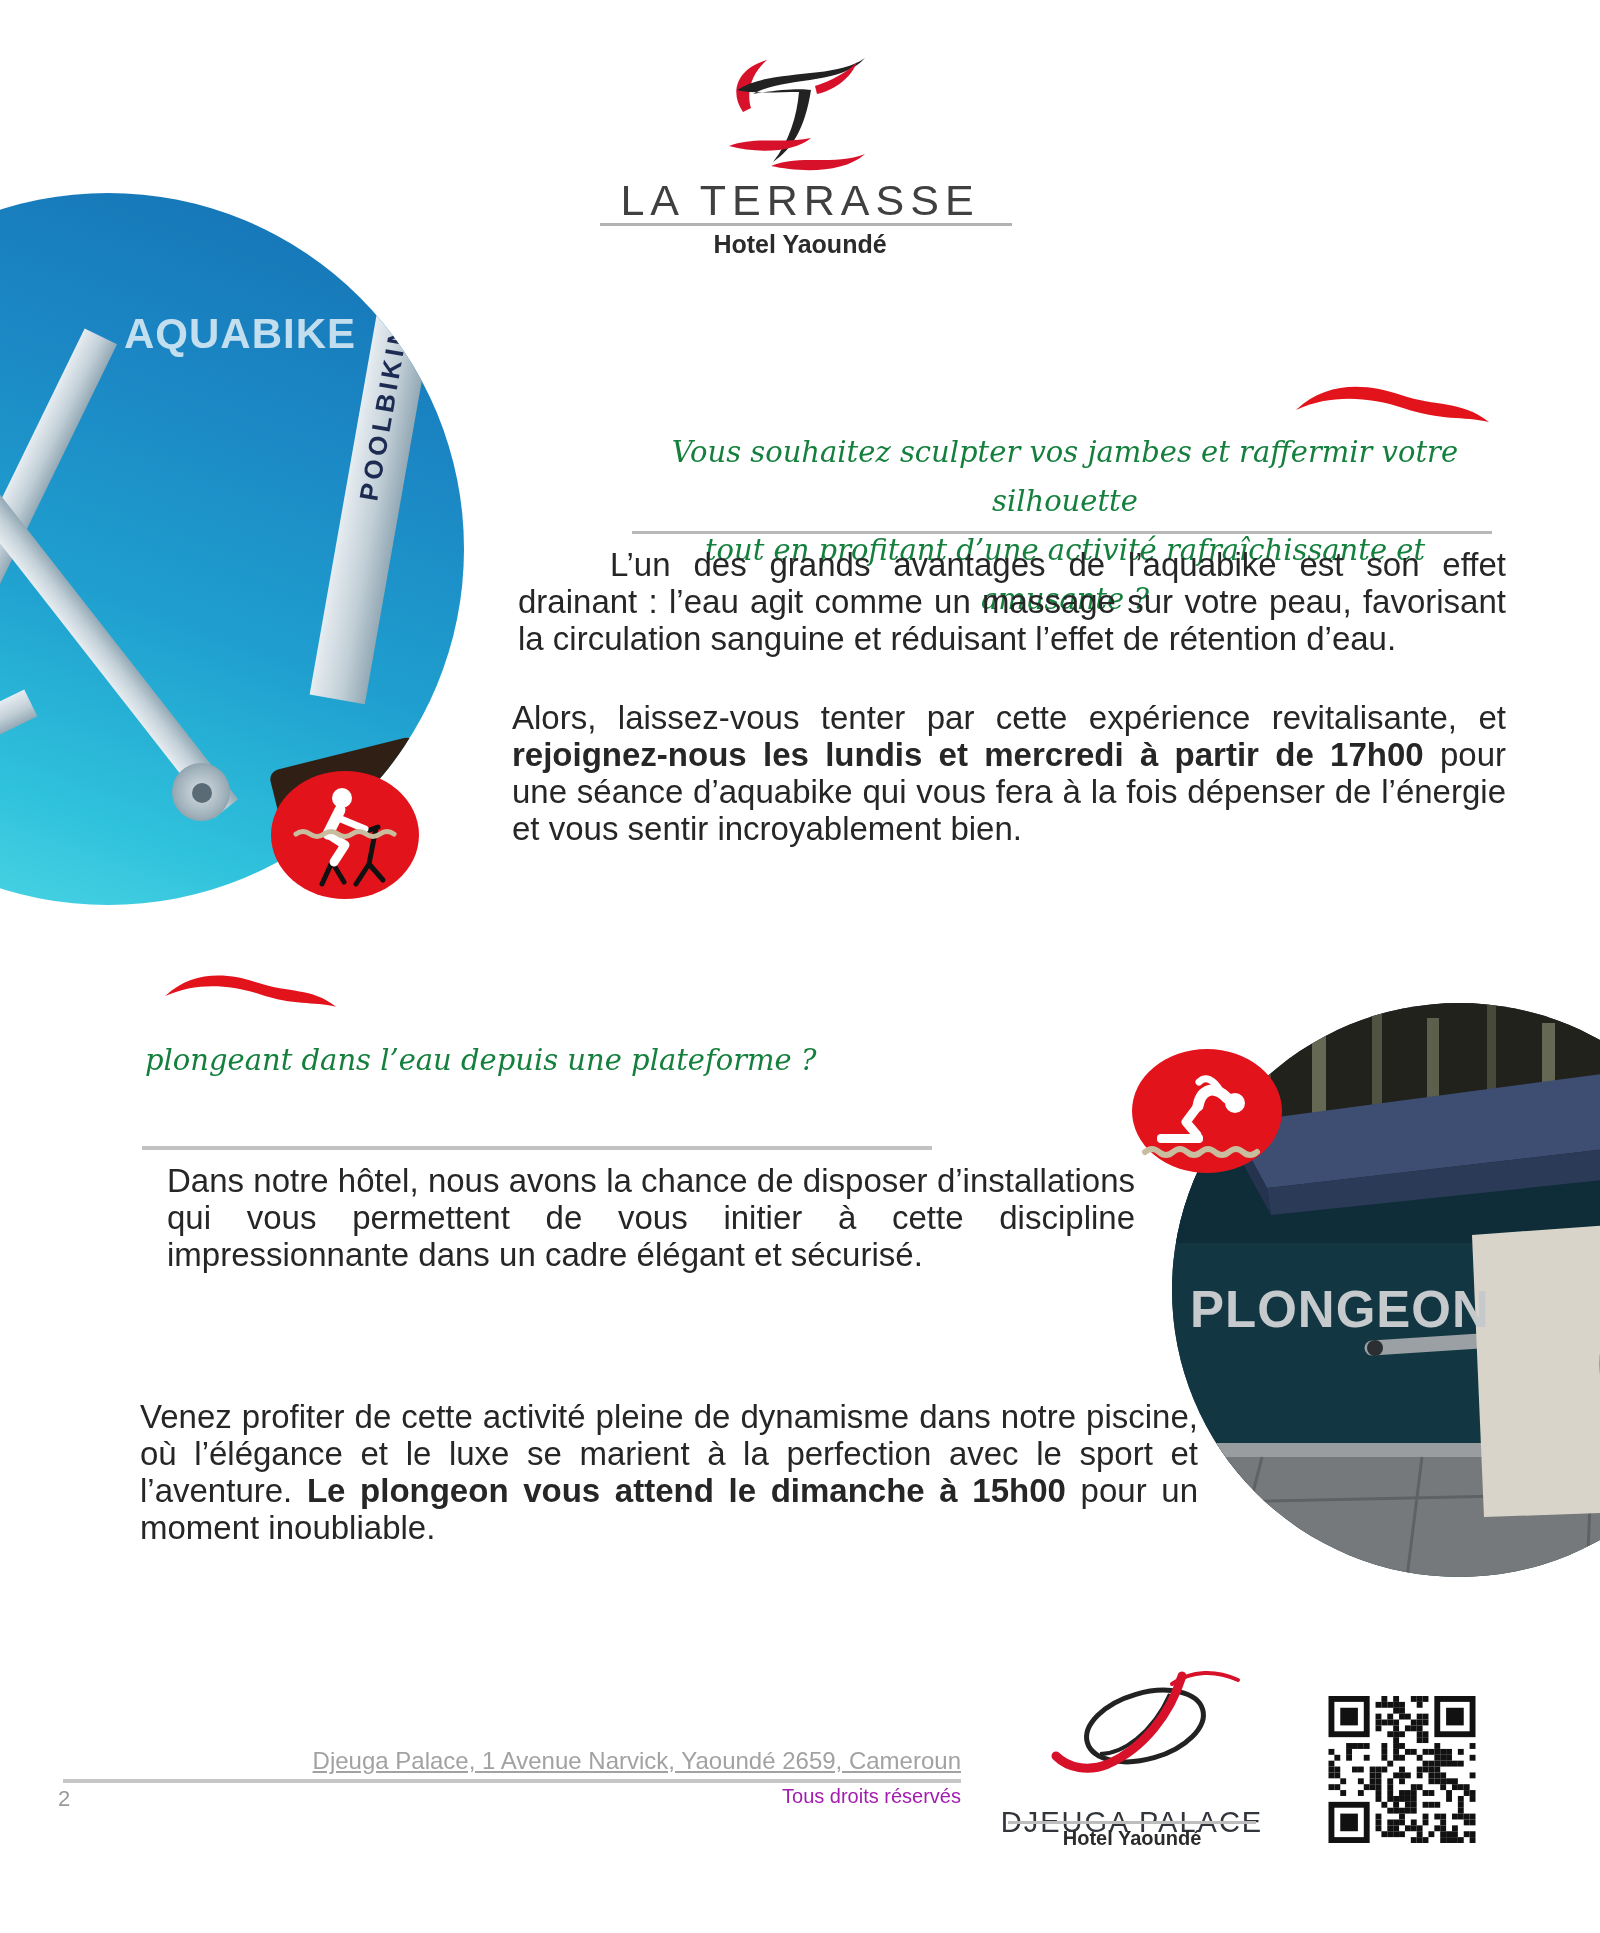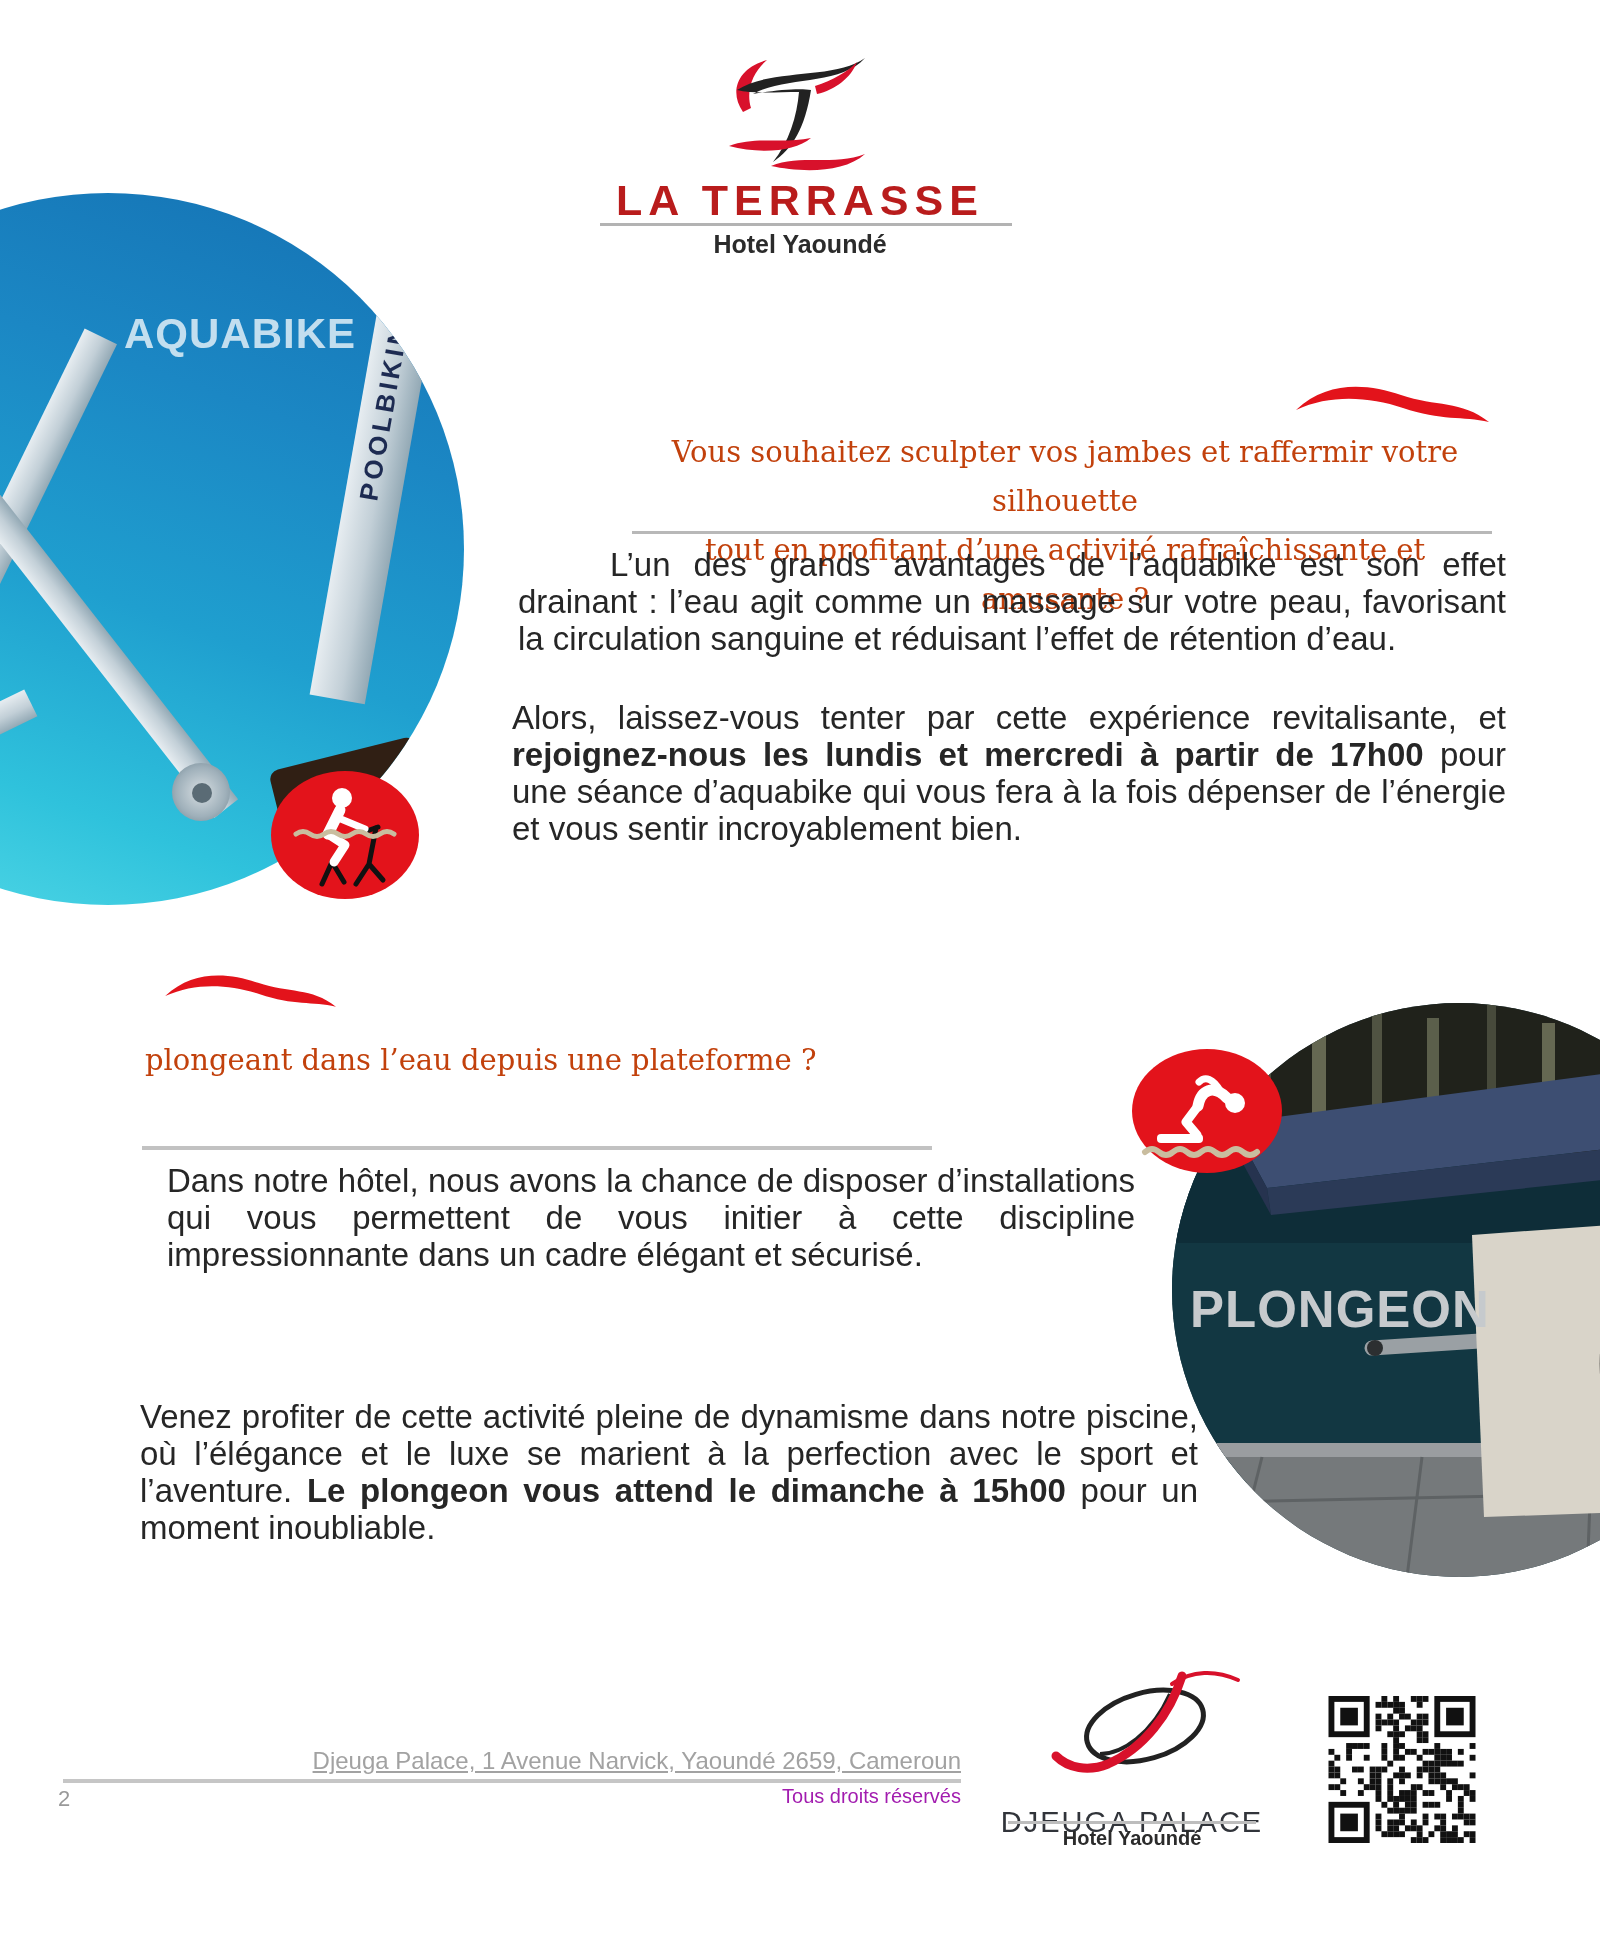--- a/index.html
+++ b/index.html
@@ -1,39 +1,39 @@
 <!DOCTYPE html>
 <html><head>
 <meta charset="utf-8">
 <style>
   html,body{margin:0;padding:0;background:#ffffff;}
   #page{position:relative;width:1600px;height:1933px;margin:0 auto;background:#ffffff;
         overflow:hidden;font-family:"Liberation Sans",sans-serif;color:#262626;}
   .abs{position:absolute;}
 
   
-  .brand{left:0;right:0;top:176px;text-align:center;font-size:43px;letter-spacing:6px;color:#b91c1c;font-weight:bold;}
+  .brand{left:0;right:0;top:176px;text-align:center;font-size:43px;letter-spacing:6px;color:#404040;}
   .brand-rule{left:600px;top:223px;width:412px;height:3px;background:#b3b3b3;}
   .brand-sub{left:0;right:0;top:230px;text-align:center;font-size:25px;font-weight:bold;color:#2b2b2b;}
 
   
   .circle{border-radius:50%;overflow:hidden;}
   .aq-circle{left:-248px;top:193px;width:712px;height:712px;
      background:linear-gradient(200deg,#1470b2 0%,#1b87c4 30%,#1f9fcf 55%,#2fc2dc 78%,#59dde8 100%);}
   .aq-bar{position:absolute;background:linear-gradient(90deg,#e7edf1 0%,#c2cfd7 55%,#93a9b5 100%);}
   .aq-dark{position:absolute;background:#17222b;border-radius:10px;}
   .poolbiking{position:absolute;left:9px;top:64px;writing-mode:vertical-rl;transform:rotate(180deg);
      color:#1d2b52;font-weight:700;font-size:26px;letter-spacing:4px;font-family:"Liberation Sans",sans-serif;}
   .aq-label{left:124px;top:310px;font-size:42px;font-weight:700;letter-spacing:1px;color:rgba(224,238,247,0.85);}
 
   .pl-circle{left:1172px;top:1003px;width:574px;height:574px;background:#1c3a44;}
   .pl-label{left:1190px;top:1280px;font-size:51px;font-weight:700;letter-spacing:1px;color:#c6cacd;}
 
   
-  .hand{font-family:"DejaVu Serif",serif;color:#c2410c;}
+  .hand{font-family:"DejaVu Serif",serif;font-style:italic;color:#15803d;}
   .q1{left:630px;top:428px;width:870px;text-align:center;font-size:29px;line-height:49px;}
   .q1-rule{left:632px;top:531px;width:860px;height:3px;background:#b8b8b8;}
   .q2{left:145px;top:1032px;width:820px;text-align:left;font-size:29px;line-height:56px;}
   .q2-rule{left:142px;top:1146px;width:790px;height:4px;background:#c2c2c2;}
   .hand .line{display:block;}
 
   
   .para{font-size:33px;line-height:37px;text-align:justify;color:#262626;}
   .ap1{left:518px;top:546px;width:988px;text-indent:92px;}
   .ap2{left:512px;top:699px;width:994px;}

